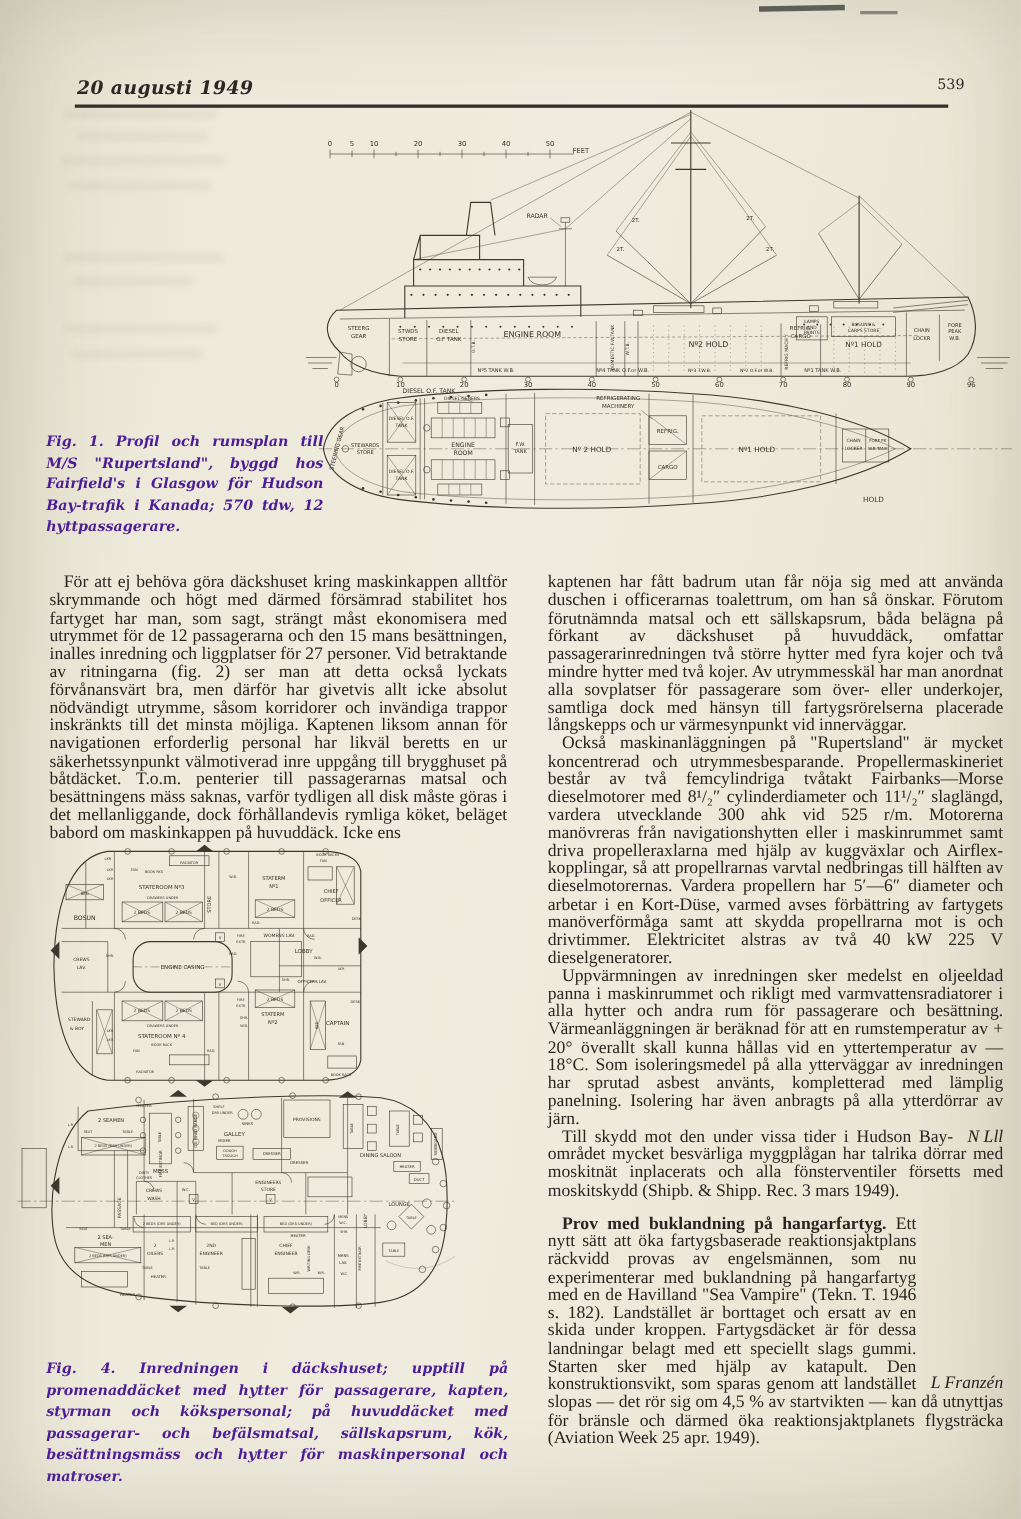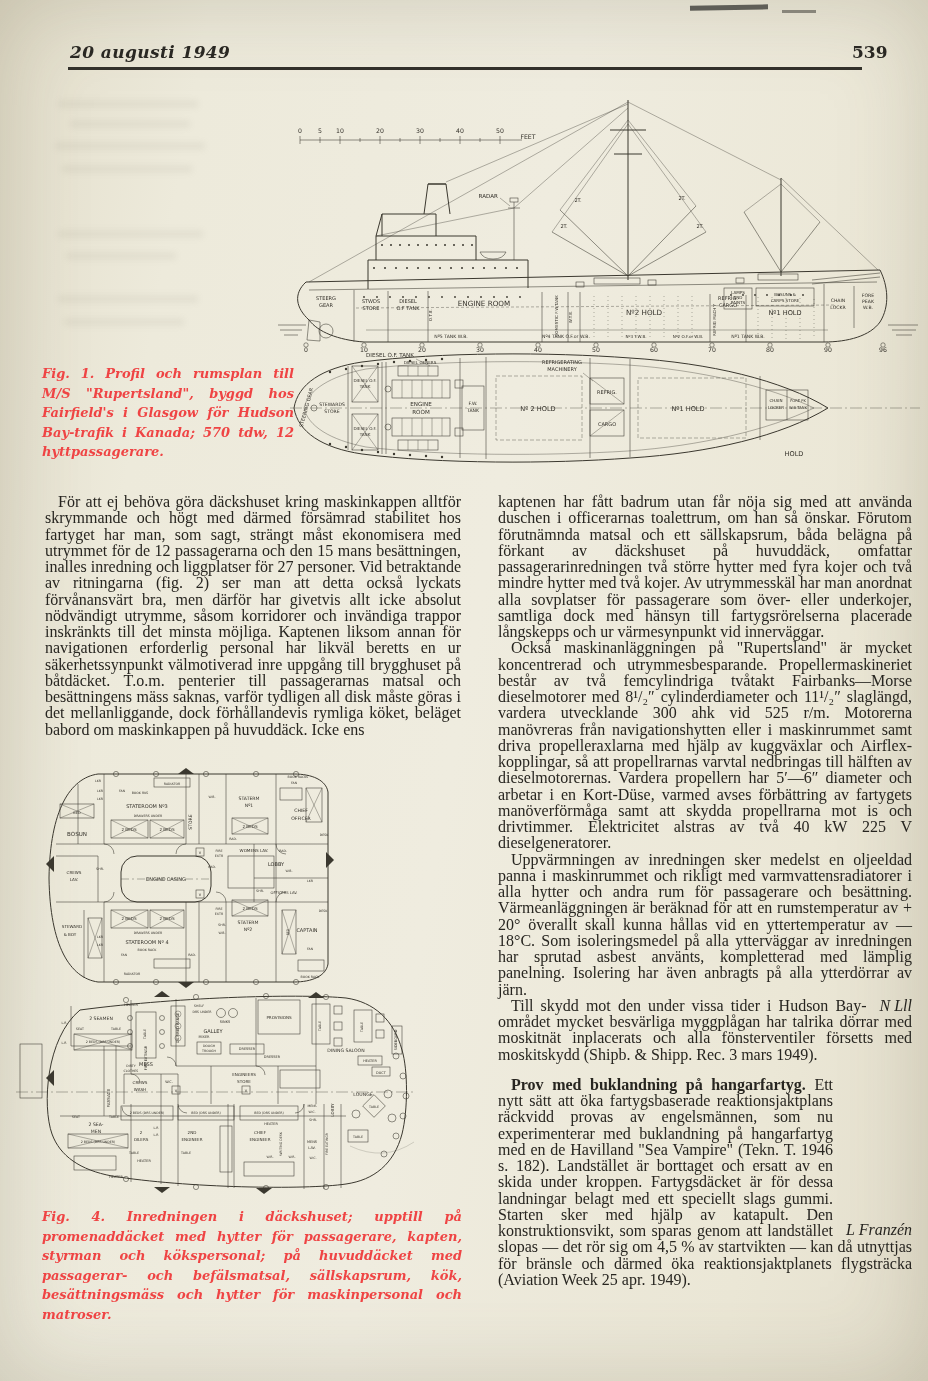--- a/index.html
+++ b/index.html
@@ -2,25 +2,25 @@
 <html><head>
 <meta charset="utf-8">
 <style>
   html,body{margin:0;padding:0;}
   body{
     width:928px;height:1381px;position:relative;overflow:hidden;
     background:linear-gradient(100deg,#e3decb 0%,#edeadb 18%,#efecdf 50%,#ebe7d6 82%,#e4dfcd 100%);
     box-shadow:inset 0 0 90px rgba(90,80,55,.22);
     font-family:"DejaVu Serif",serif;color:#2a2823;
   }
-  .abs{position:absolute;}
+  .abs{position:absolute;margin-top:28px;}
   .header-date{font-style:italic;font-weight:bold;font-size:17px;letter-spacing:.4px;}
-  .page-num{font-weight:bold;font-size:17px;}
+  .page-num{font-weight:normal;font-size:13px;}
   .rule{background:#33312b;height:2.6px;}
-  .cap{font-style:italic;font-weight:bold;font-size:13px;line-height:19.6px;text-align:justify;color:#ef4444;}
+  .cap{font-style:italic;font-weight:bold;font-size:13px;line-height:19.6px;text-align:justify;color:#4c1d95;}
   .col{font-size:16px;line-height:16.25px;text-align:justify;color:#272520;font-family:Liberation Serif, serif;}
   .col p{margin:0;}
   .col p.ind{text-indent:13px;}
   .sig{float:right;font-style:italic;}
   .lead{font-weight:bold;}
   .art2{margin-top:14px !important;}
   svg{position:absolute;overflow:visible;}
   svg text{font-family:"DejaVu Sans",sans-serif;fill:#34312a;text-anchor:middle;}
   .f3{font-size:3.2px}.f34{font-size:3.5px}.f36{font-size:3.7px}.f4{font-size:4.1px}
   .f45{font-size:4.6px}.f5{font-size:5px}.f55{font-size:5.6px}.f6{font-size:6.2px}

